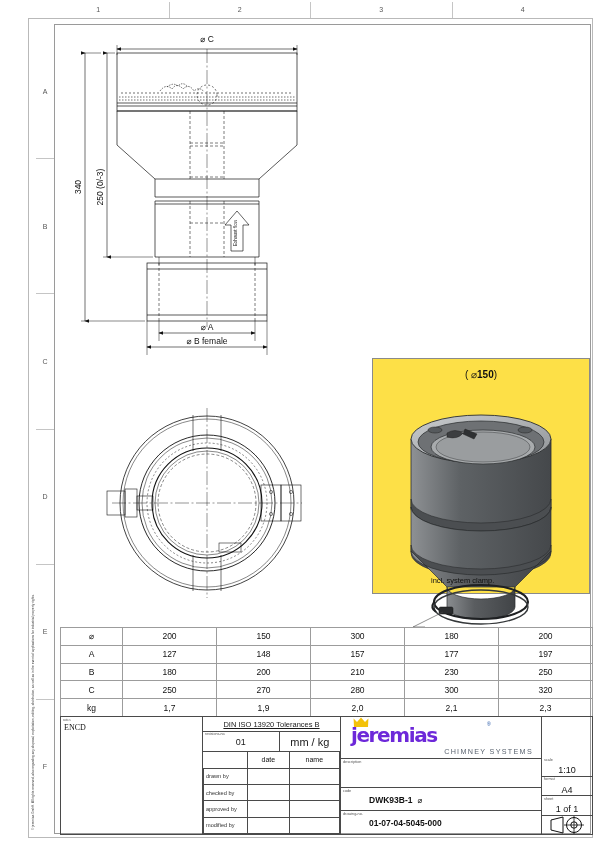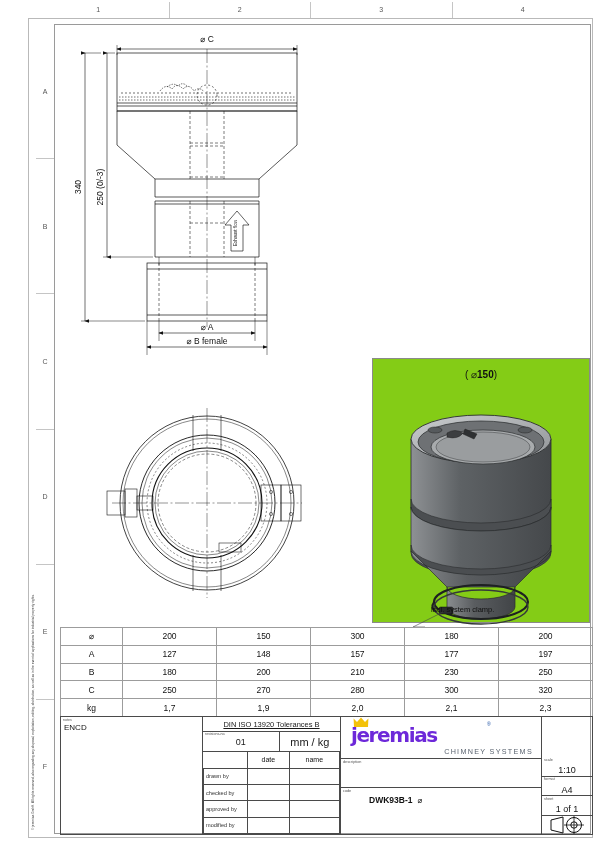--- a/index.html
+++ b/index.html
@@ -135,20 +135,21 @@
     left: 60px; top: 716px;
     width: 533px; height: 119px;
     border: 1px solid #4a4a4a;
     display: flex;
     font-size: 8px;
   }
   .tb-notes {
     width: 142px;
     border-right: 1px solid #4a4a4a;
     position: relative;
+    font-family: Liberation Serif, serif;
   }
   .tb-notes .lab {
     position: absolute; left: 2px; top: 1px;
     font-size: 3.6px; color: #555;
   }
   .tb-notes .val {
     position: absolute; left: 3px; top: 6px;
     font-size: 8px; color: #111;
   }
   .tb-rev {
@@ -288,23 +289,23 @@
   }
   .tb-right .proj {
     display: flex; align-items: center; justify-content: center;
     height: 100%;
   }
 
   
   .render-panel {
     position: absolute;
     left: 372px; top: 358px;
-    width: 218px; height: 265px;
+    width: 218px; height: 236px;
     border: 1px solid #8a8a8a;
-    background: #84cc16;
+    background: #fde047;
   }
   .render-title {
     position: absolute;
     left: 0; right: 0; top: 10px;
     text-align: center;
     font-size: 10px;
     color: #111;
   }
   .render-title b { font-weight: bold; }
   .render-note {
@@ -643,20 +644,24 @@
         <div class="logo-reg">®</div>
         <div class="logo-tag">CHIMNEY SYSTEMS</div>
       </div>
       <div class="tb-cell tb-desc">
         <span class="lab">description</span>
       </div>
       <div class="tb-cell tb-code">
         <span class="lab">code</span>
         <span class="val"><span>DWK93B-1</span><span class="dia">⌀</span></span>
       </div>
+      <div class="tb-cell tb-dno">
+        <span class="lab">drawing-no.</span>
+        <span class="val">01-07-04-5045-000</span>
+      </div>
     </div>
 
     <div class="tb-right">
       <div class="cell">
         <span class="lab">scale</span>
         <span class="val">1:10</span>
       </div>
       <div class="cell">
         <span class="lab">format</span>
         <span class="val">A4</span>

